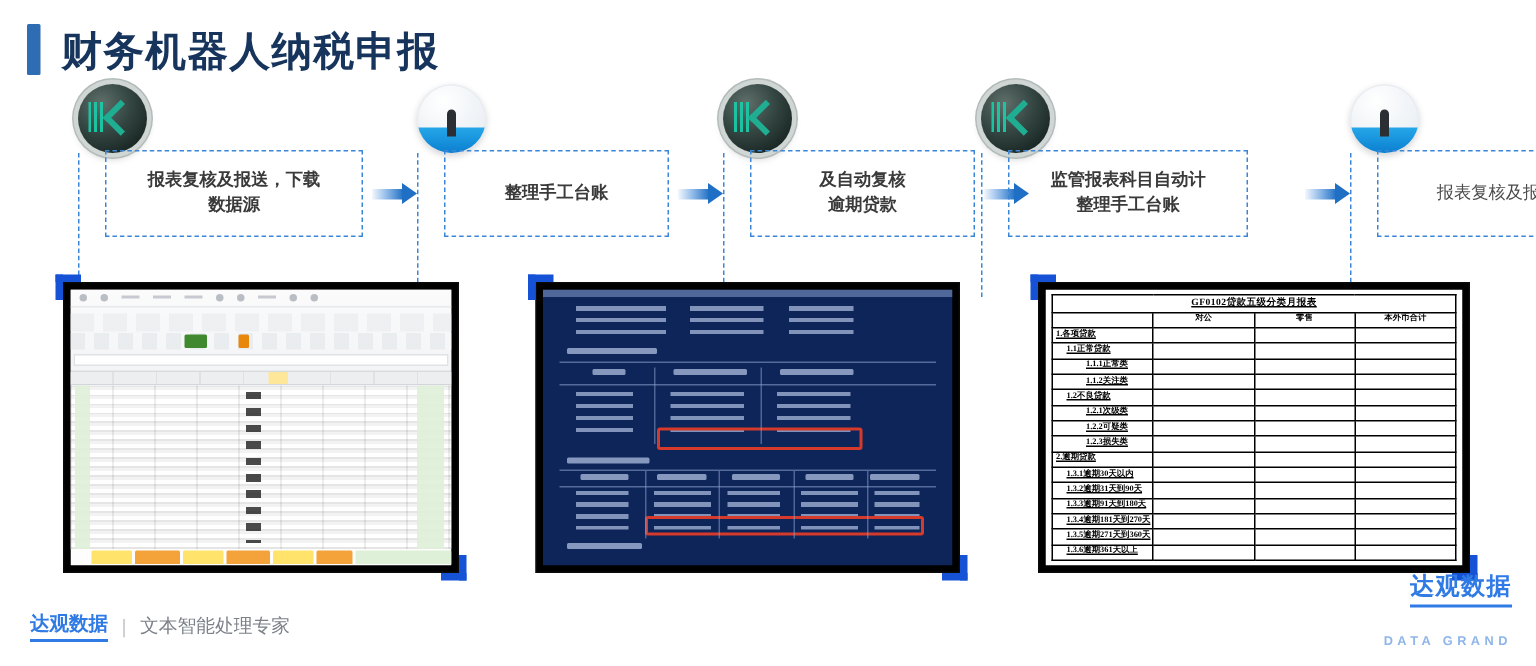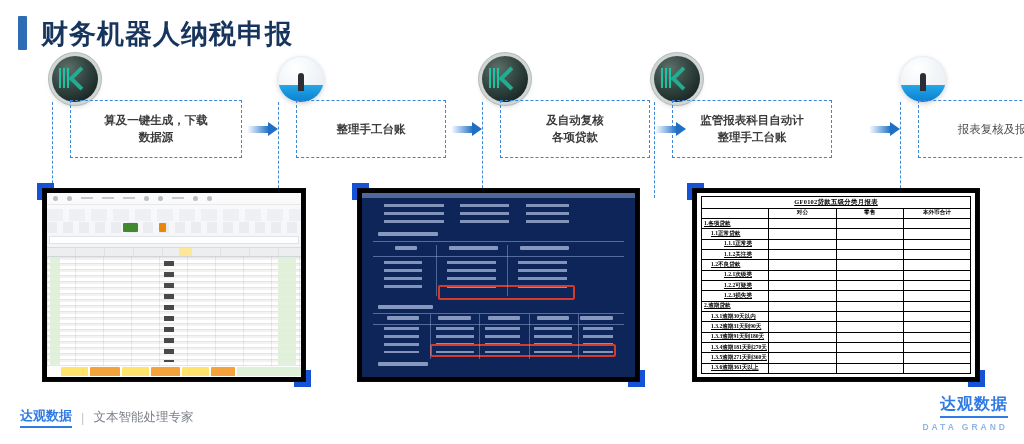--- a/index.html
+++ b/index.html
@@ -137,41 +137,41 @@
   table.rpt td.l3 { padding-left:22px; }
   table.rpt td.num { background:#fff; }
 
   
   .footer-left { position: absolute; left: 20px; bottom: 16px; display:flex; align-items:center; gap:9px; }
   .f-brand { font-size: 13px; font-weight: bold; color: #2f7ae5; border-bottom: 2px solid #2f7ae5; padding-bottom:1px; }
   .f-div { color:#c2c6cc; font-size: 13px; }
   .f-tag { font-size: 12.5px; color: #7c8189; }
   .footer-right { position: absolute; right: 16px; bottom: 12px; text-align: right; }
   .fr-cn { font-size: 16px; font-weight: bold; color: #2f7ae5; letter-spacing: 1px; border-bottom: 2px solid #2f7ae5; display:inline-block; padding-bottom:1px; }
-  .fr-en { font-size: 8.5px; color: #8fb6e8; letter-spacing: 3px; font-weight: bold; margin-top: 4px; }
+  .fr-en { font-size: 8.5px; color: #8fb6e8; letter-spacing: 3px; font-weight: bold; margin-top: 17px; }
 </style>
 </head>
 <body>
 
 <div class="slide">
 
   <div class="title-row">
     <div class="title-bar"></div>
     <div class="title-text">财务机器人纳税申报</div>
   </div>
 
   <div class="flow">
 
     <div class="step" style="left:18px; width:172px;">
       <div class="step-stem"></div>
       <div class="step-icon">
           <div class="icon-robot"></div>
         </div>
       <div class="step-box">
-        <div class="ln">算及一键生成，下载</div>
+        <div class="ln">报表复核及报送，下载</div>
         <div class="ln">数据源</div>
       </div>
     </div>
     <div class="arrow" style="left:196px;">
       <div class="shaft"></div>
         <div class="head"></div>
     </div>
 
     <div class="step" style="left:244px; width:150px;">
       <div class="step-stem"></div>
@@ -187,21 +187,21 @@
         <div class="head"></div>
     </div>
 
     <div class="step" style="left:448px; width:150px;">
       <div class="step-stem"></div>
       <div class="step-icon">
           <div class="icon-robot"></div>
         </div>
       <div class="step-box">
         <div class="ln">及自动复核</div>
-        <div class="ln">各项贷款</div>
+        <div class="ln">逾期贷款</div>
       </div>
     </div>
     <div class="arrow" style="left:604px;">
       <div class="shaft"></div>
         <div class="head"></div>
     </div>
 
     <div class="step" style="left:620px; width:160px;">
       <div class="step-stem"></div>
       <div class="step-icon">

